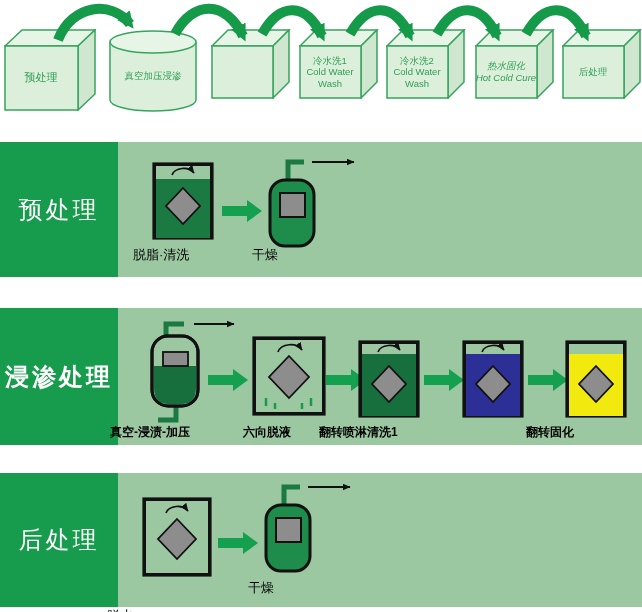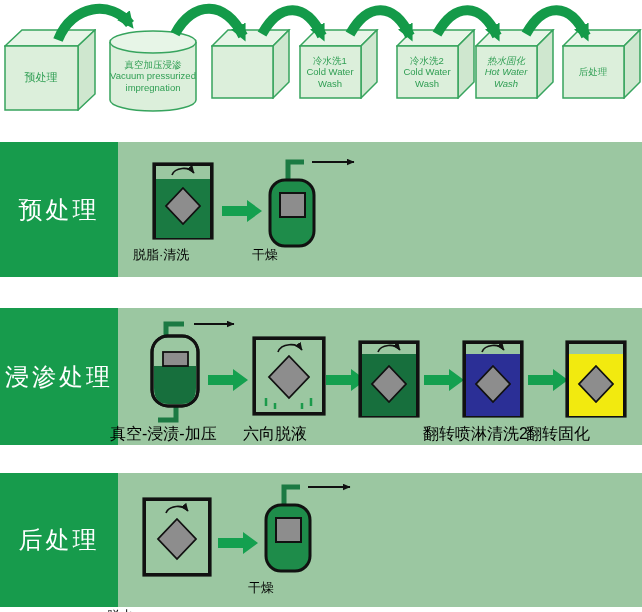--- a/index.html
+++ b/index.html
@@ -11,21 +11,21 @@
   .tf-item.small .tf-label{left:0;top:17px;width:62px;height:52px;font-size:9.5px;}
   .tf-item.big .tf-label{left:0;top:17px;width:74px;height:64px;font-size:11px;}
   .tf-item.cyl .tf-label{left:2px;top:16px;width:86px;height:60px;font-size:9.5px;}
   .arcs{position:absolute;left:0;top:0;pointer-events:none;}
   .band{position:relative;width:642px;background:#9bc7a1;}
   .band-label{position:absolute;left:0;top:0;width:118px;height:100%;background:#179b4c;color:#ffffff;
     display:flex;align-items:center;justify-content:center;font-size:24px;letter-spacing:3px;}
   .band-content{position:absolute;left:118px;top:0;width:524px;height:100%;}
   .station{position:absolute;}
   .st-label{position:absolute;text-align:left;color:#000000;font-size:13px;}
-  .st-label.sm{font-size:16px;}
+  .st-label.sm{font-size:12px;}
   .gap31{height:31px;background:#fff;}
   .gap28{height:28px;background:#fff;}
 </style>
 </head>
 <body>
 
 <svg width="0" height="0" style="position:absolute">
   <defs>
     <marker id="mGreen" markerUnits="userSpaceOnUse" markerWidth="20" markerHeight="20" refX="11" refY="8" orient="auto">
       <path d="M0,0 L17,8 L0,16 Z" fill="#149a49"></path>
@@ -50,21 +50,20 @@
     </div>
   </div>
 
   <div class="tf-item cyl" style="left:108px;top:30px;">
     <svg width="90" height="82" viewBox="0 0 90 82">
       <path d="M2,12 L2,70 A43,11 0 0 0 88,70 L88,12" fill="#dcefdb" stroke="#37a45e" stroke-width="1.5"></path>
       <ellipse cx="45" cy="12" rx="43" ry="11" fill="#e7f5e7" stroke="#37a45e" stroke-width="1.5"></ellipse>
     </svg>
     <div class="tf-label">
       <div>真空加压浸渗</div>
-      <div>Vacuum pressurized impregnation</div>
     </div>
   </div>
 
   <div class="tf-item small" style="left:211px;top:29px;">
     <svg width="80" height="70" viewBox="0 0 80 70">
       <polygon points="1,17 17,1 78,1 62,17" fill="#e7f5e7" stroke="#37a45e" stroke-width="1.5"></polygon>
       <polygon points="62,17 78,1 78,53 62,69" fill="#cfe7cf" stroke="#37a45e" stroke-width="1.5"></polygon>
       <polygon points="1,17 62,17 62,69 1,69" fill="#dcefdb" stroke="#37a45e" stroke-width="1.5"></polygon>
     </svg>
   </div>
@@ -74,41 +73,41 @@
       <polygon points="1,17 17,1 78,1 62,17" fill="#e7f5e7" stroke="#37a45e" stroke-width="1.5"></polygon>
       <polygon points="62,17 78,1 78,53 62,69" fill="#cfe7cf" stroke="#37a45e" stroke-width="1.5"></polygon>
       <polygon points="1,17 62,17 62,69 1,69" fill="#dcefdb" stroke="#37a45e" stroke-width="1.5"></polygon>
     </svg>
     <div class="tf-label">
       <div>冷水洗1</div>
       <div>Cold Water Wash</div>
     </div>
   </div>
 
-  <div class="tf-item small" style="left:396px;top:29px;">
+  <div class="tf-item small" style="left:386px;top:29px;">
     <svg width="80" height="70" viewBox="0 0 80 70">
       <polygon points="1,17 17,1 78,1 62,17" fill="#e7f5e7" stroke="#37a45e" stroke-width="1.5"></polygon>
       <polygon points="62,17 78,1 78,53 62,69" fill="#cfe7cf" stroke="#37a45e" stroke-width="1.5"></polygon>
       <polygon points="1,17 62,17 62,69 1,69" fill="#dcefdb" stroke="#37a45e" stroke-width="1.5"></polygon>
     </svg>
     <div class="tf-label">
       <div>冷水洗2</div>
       <div>Cold Water Wash</div>
     </div>
   </div>
 
   <div class="tf-item small" style="left:475px;top:29px;font-style:italic;">
     <svg width="80" height="70" viewBox="0 0 80 70">
       <polygon points="1,17 17,1 78,1 62,17" fill="#e7f5e7" stroke="#37a45e" stroke-width="1.5"></polygon>
       <polygon points="62,17 78,1 78,53 62,69" fill="#cfe7cf" stroke="#37a45e" stroke-width="1.5"></polygon>
       <polygon points="1,17 62,17 62,69 1,69" fill="#dcefdb" stroke="#37a45e" stroke-width="1.5"></polygon>
     </svg>
     <div class="tf-label">
       <div>热水固化</div>
-      <div>Hot Water Wash</div>
+      <div>Hot Cold Cure</div>
     </div>
   </div>
 
   <div class="tf-item small" style="left:562px;top:29px;">
     <svg width="80" height="70" viewBox="0 0 80 70">
       <polygon points="1,17 17,1 78,1 62,17" fill="#e7f5e7" stroke="#37a45e" stroke-width="1.5"></polygon>
       <polygon points="62,17 78,1 78,53 62,69" fill="#cfe7cf" stroke="#37a45e" stroke-width="1.5"></polygon>
       <polygon points="1,17 62,17 62,69 1,69" fill="#dcefdb" stroke="#37a45e" stroke-width="1.5"></polygon>
     </svg>
     <div class="tf-label">
@@ -155,21 +154,21 @@
         <rect x="12" y="43" width="25" height="24" fill="#8d8d8d" stroke="#111" stroke-width="2"></rect>
       </svg>
     </div>
     <div class="st-label" style="left:134px;top:104px;width:80px;">干燥</div>
 
   </div>
 </div>
 
 <div class="gap31"></div>
 
-<div class="band" style="height:137px;">
+<div class="band" style="height:137px;font-weight:bold;">
   <div class="band-label">浸渗处理</div>
   <div class="band-content">
 
     <div class="station" style="left:14px;top:8px;">
       <svg width="120" height="112" viewBox="0 0 120 112">
         <path d="M34,22 L34,8 L52,8" fill="none" stroke="#1b7a43" stroke-width="5"></path>
         <line x1="62" y1="8" x2="102" y2="8" stroke="#111" stroke-width="1.8" marker-end="url(#mBlack)"></line>
         <path d="M44,90 L44,104 L26,104" fill="none" stroke="#1b7a43" stroke-width="5"></path>
         <rect x="20" y="20" width="46" height="70" rx="16" fill="#9bc7a1" stroke="#111" stroke-width="3"></rect>
         <path d="M22,50 L64,50 L64,72 Q64,88 50,88 L36,88 Q22,88 22,72 Z" fill="#176f3d"></path>
@@ -205,36 +204,36 @@
     </div>
 
     <div class="station" style="left:240px;top:32px;">
       <svg width="62" height="78" viewBox="0 0 62 78">
         <rect x="2.2" y="2.2" width="57.6" height="73.6" fill="#9bc7a1" stroke="#111" stroke-width="3.6"></rect>
         <rect x="4" y="14" width="54" height="62" fill="#176f3d"></rect>
         <path d="M20,12 A12,9 0 0 1 42,10" fill="none" stroke="#111" stroke-width="1.7" marker-end="url(#mBlack)"></path>
         <polygon points="31,26 48,44 31,62 14,44" fill="#8d8d8d" stroke="#111" stroke-width="1.8"></polygon>
       </svg>
     </div>
+    <div class="st-label sm" style="left:201px;top:116px;width:140px;">翻转喷淋清洗1</div>
 
     <div class="station" style="left:306px;top:60px;">
       <svg width="40" height="24" viewBox="0 0 40 24">
         <polygon points="0,7 25,7 25,1 40,12 25,23 25,17 0,17" fill="#14a04f"></polygon>
       </svg>
     </div>
 
     <div class="station" style="left:344px;top:32px;">
       <svg width="62" height="78" viewBox="0 0 62 78">
         <rect x="2.2" y="2.2" width="57.6" height="73.6" fill="#9bc7a1" stroke="#111" stroke-width="3.6"></rect>
         <rect x="4" y="14" width="54" height="62" fill="#2b2f96"></rect>
         <path d="M20,12 A12,9 0 0 1 42,10" fill="none" stroke="#111" stroke-width="1.7" marker-end="url(#mBlack)"></path>
         <polygon points="31,26 48,44 31,62 14,44" fill="#8d8d8d" stroke="#111" stroke-width="1.8"></polygon>
       </svg>
     </div>
-    <div class="st-label sm" style="left:305px;top:116px;width:140px;">翻转喷淋清洗2</div>
 
     <div class="station" style="left:410px;top:60px;">
       <svg width="40" height="24" viewBox="0 0 40 24">
         <polygon points="0,7 25,7 25,1 40,12 25,23 25,17 0,17" fill="#14a04f"></polygon>
       </svg>
     </div>
 
     <div class="station" style="left:447px;top:32px;">
       <svg width="62" height="78" viewBox="0 0 62 78">
         <rect x="2.2" y="2.2" width="57.6" height="73.6" fill="#9bc7a1" stroke="#111" stroke-width="3.6"></rect>

